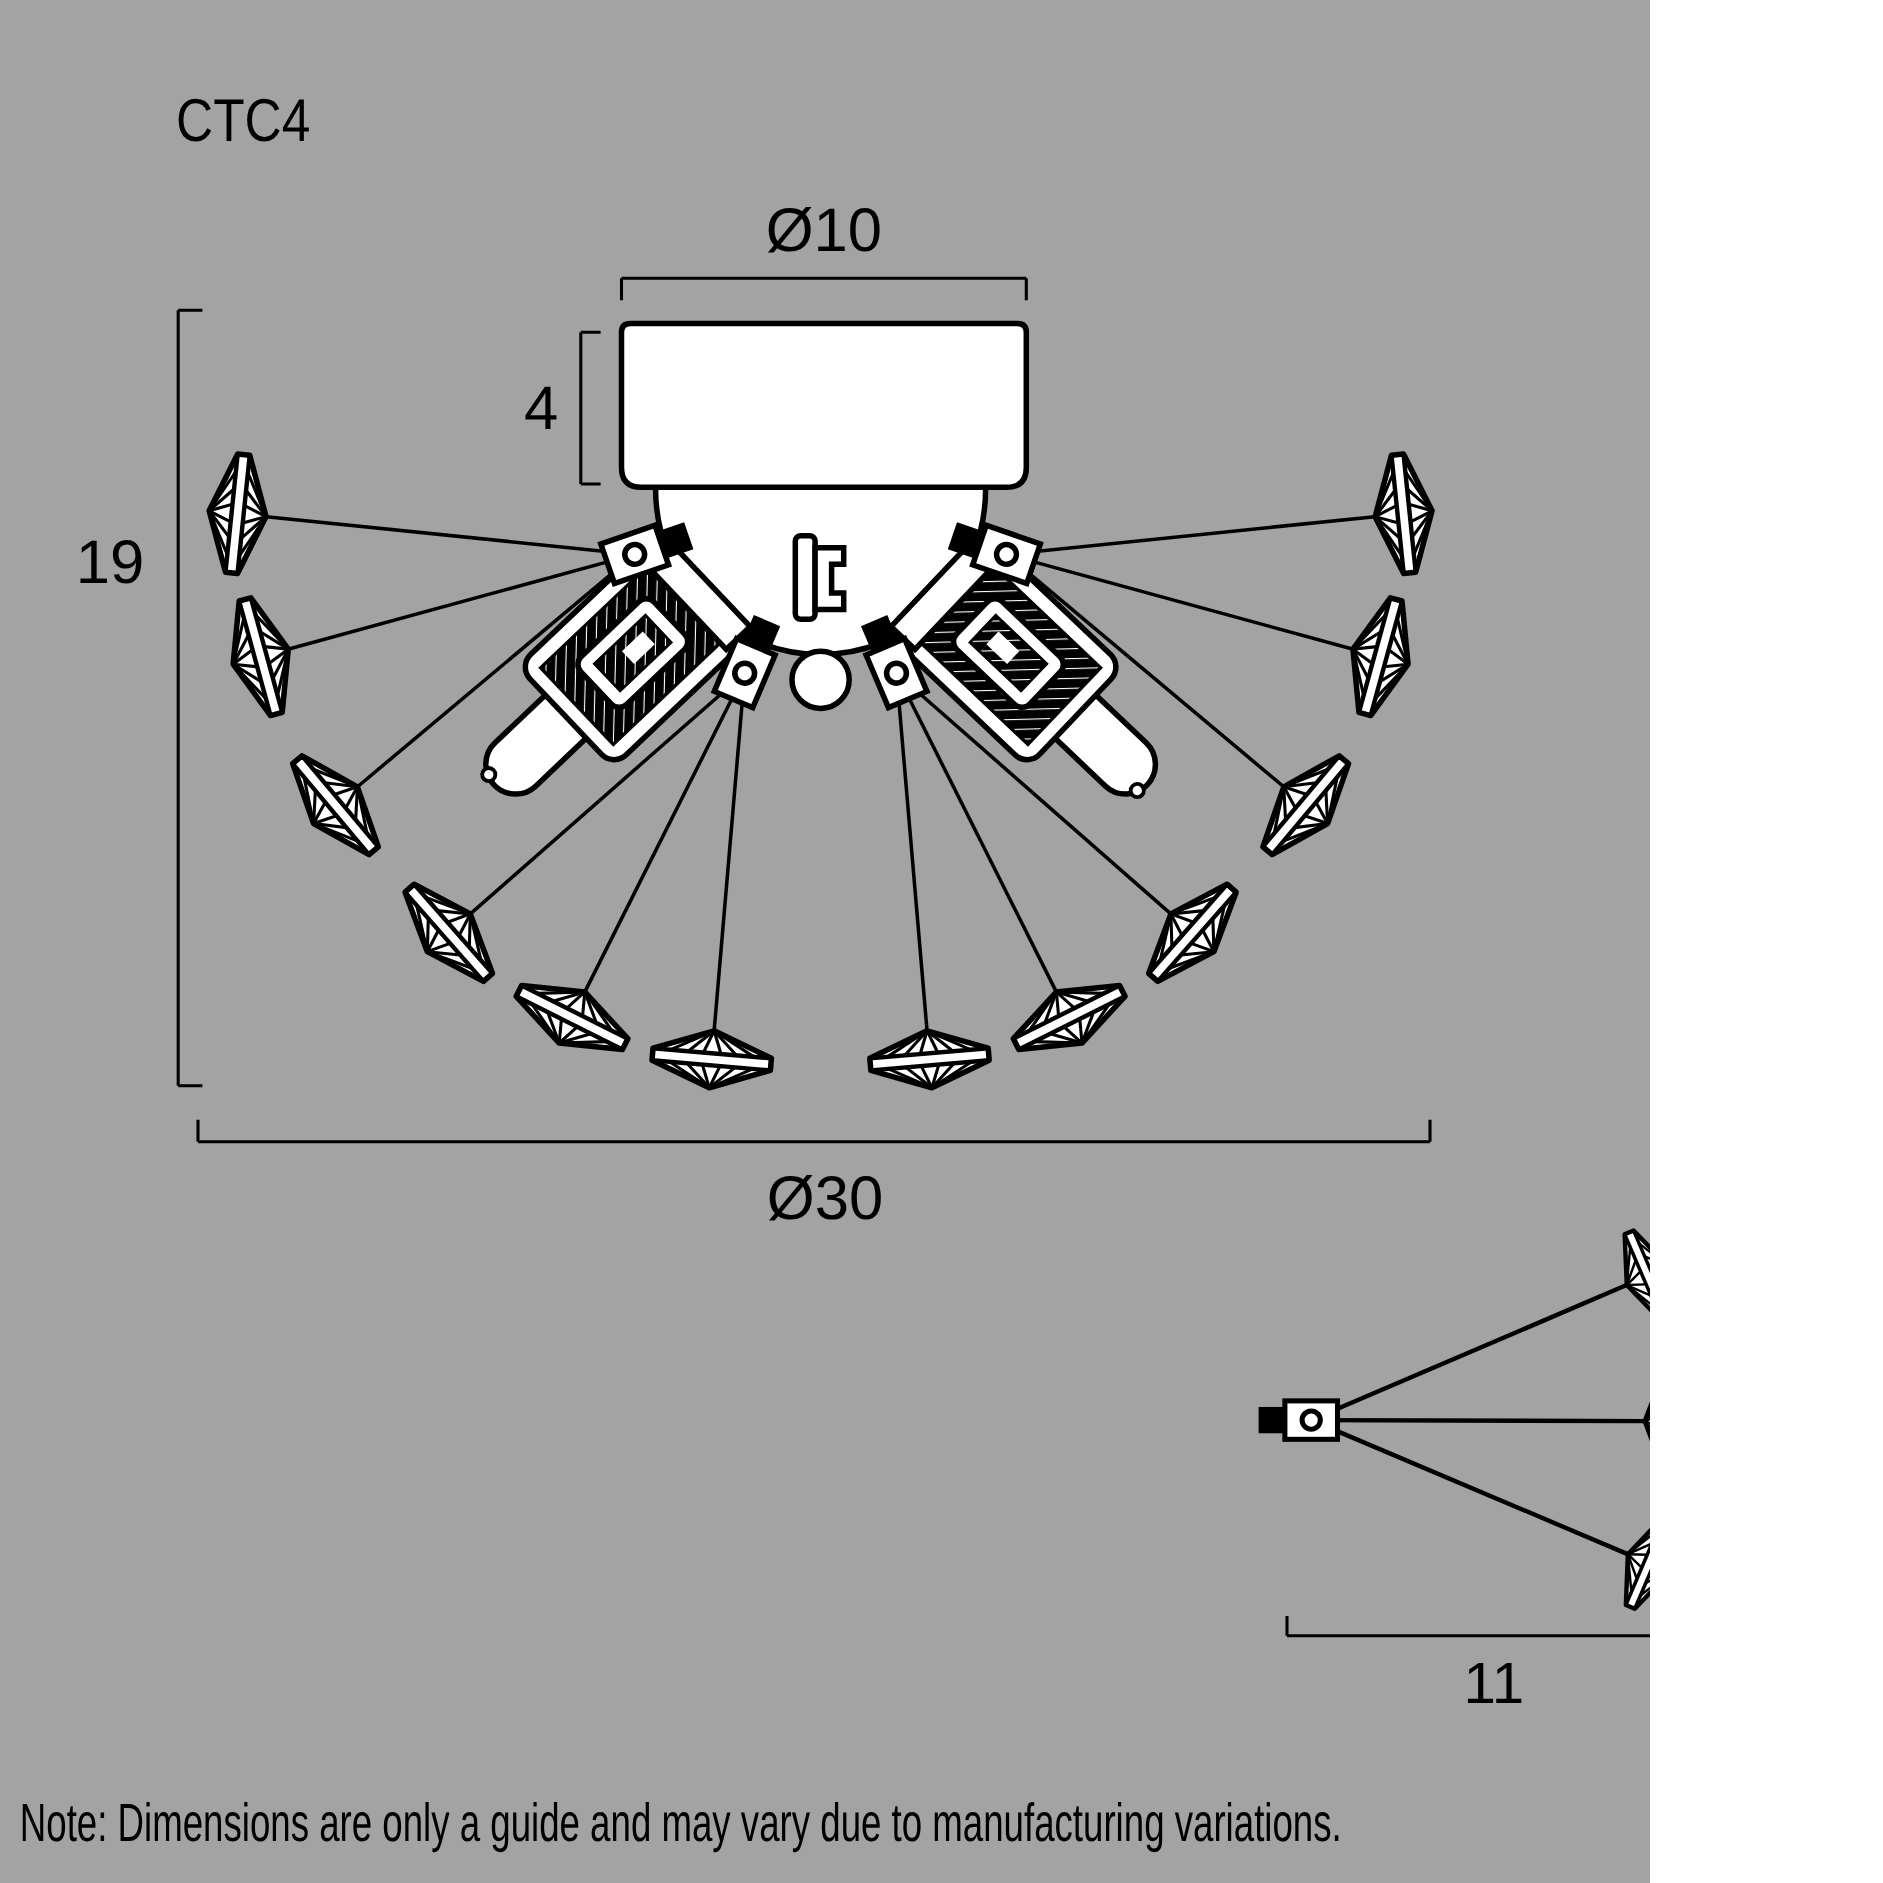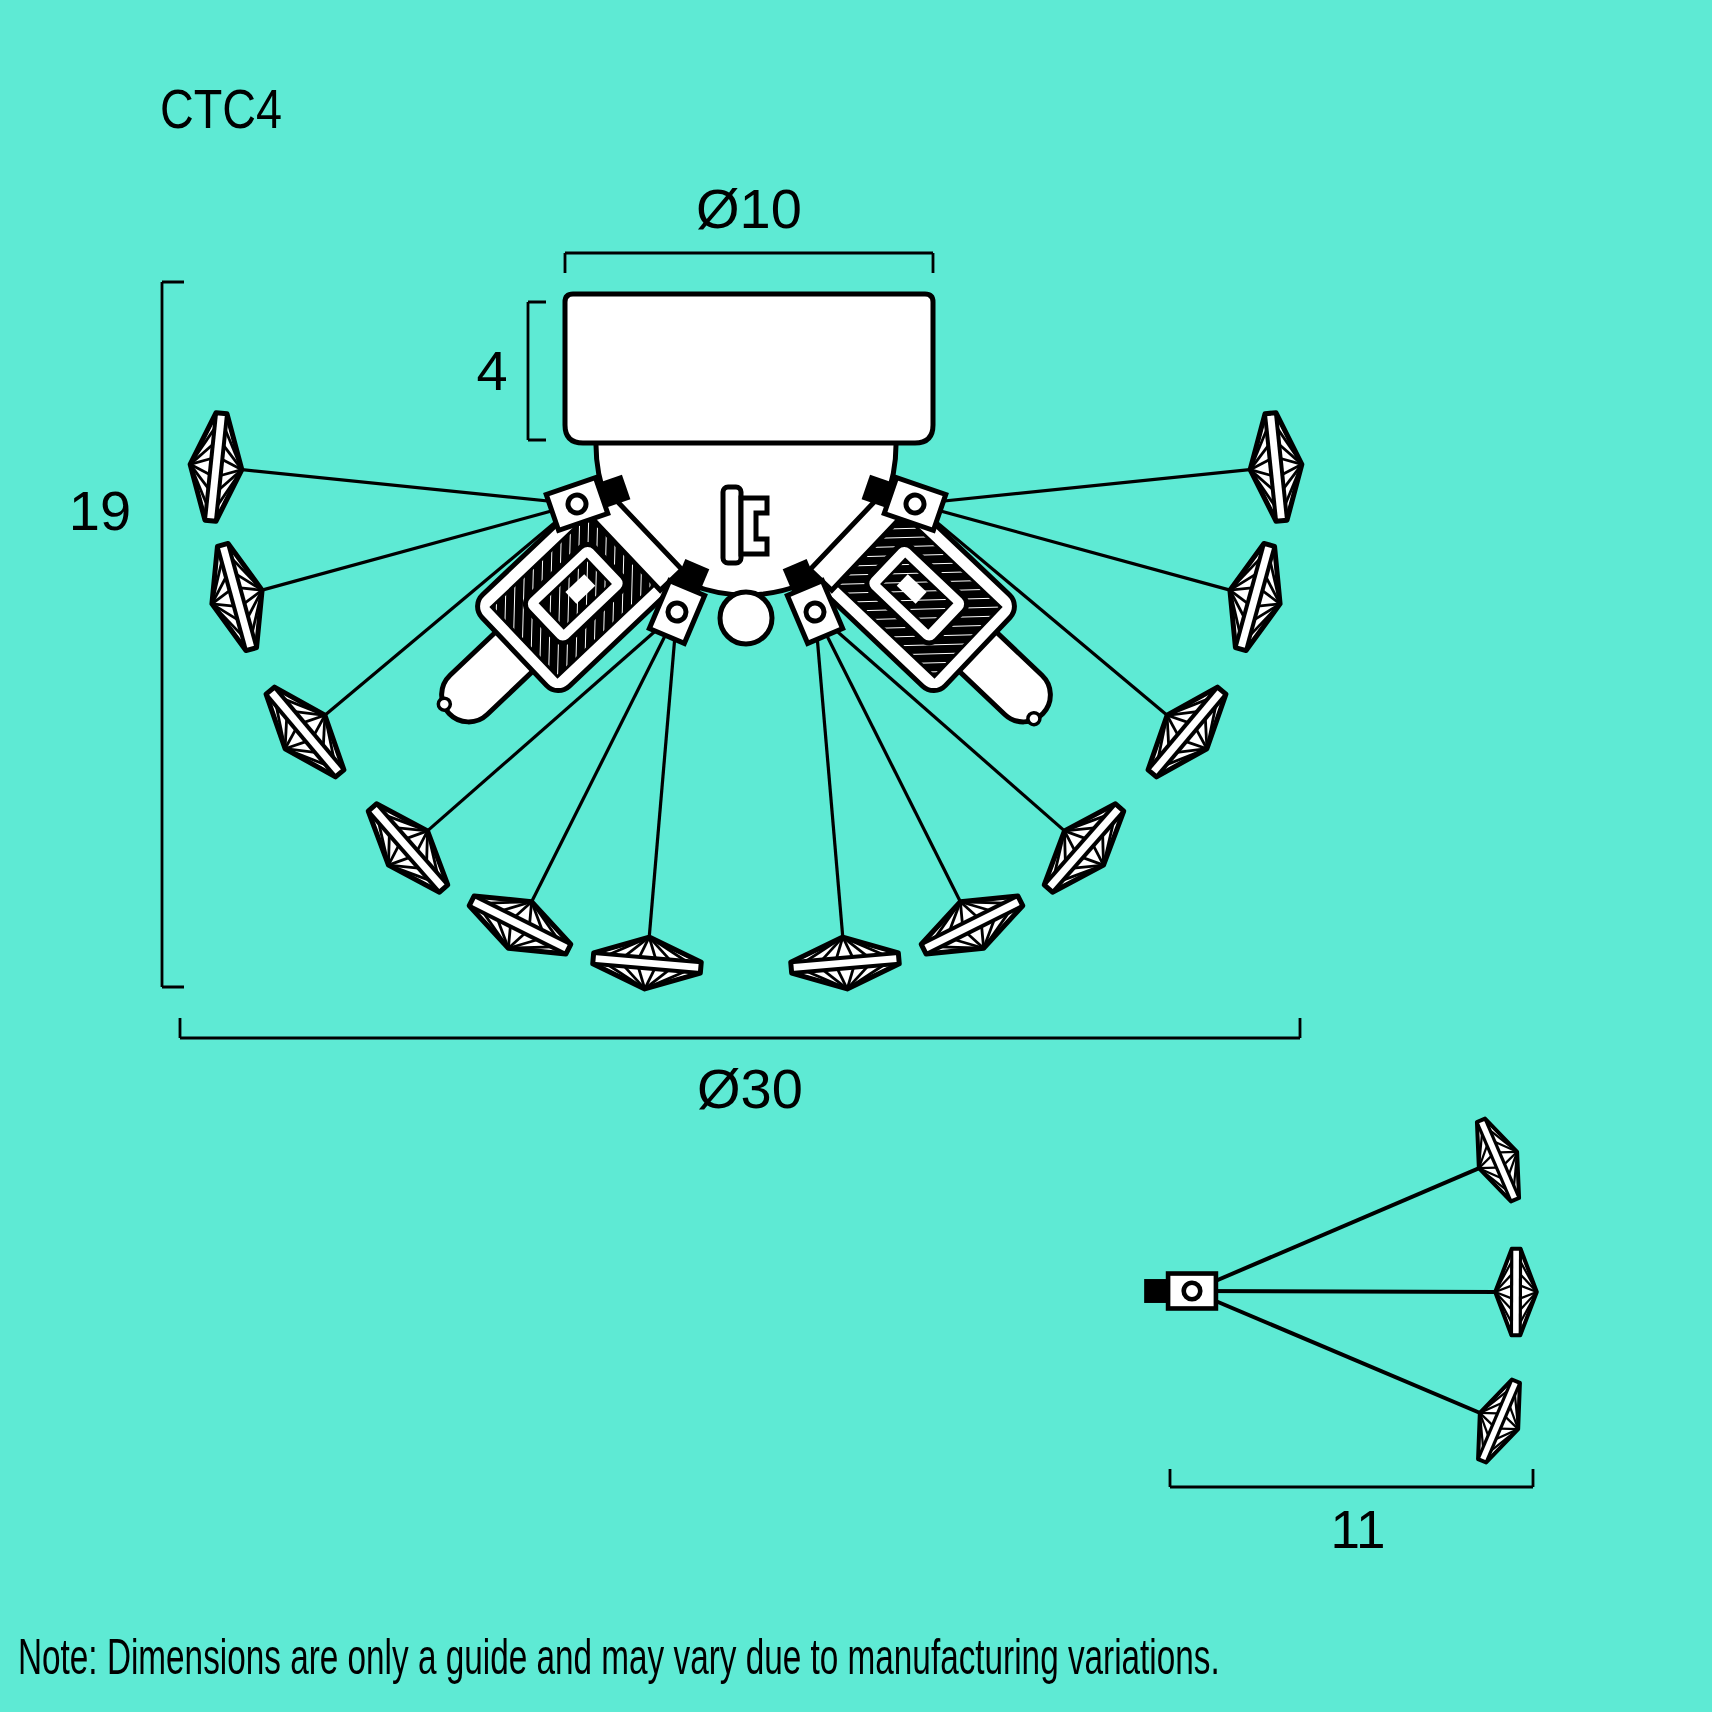--- a/index.html
+++ b/index.html
@@ -1,17 +1,17 @@
 <!DOCTYPE html>
 <html><head>
 <meta charset="utf-8">
 <style>
   html,body{margin:0;padding:0;background:#ffffff;}
   body{font-family:"Liberation Sans", sans-serif;}
-  .stage{width:1712px;height:1712px;position:relative;background:#5eead4;overflow:hidden;text-decoration:underline;}
+  .stage{width:1500px;height:1712px;position:relative;background:#a3a3a3;overflow:hidden;text-decoration:underline;}
   svg{display:block;}
   .o{fill:#fff;stroke:#000;stroke-width:5;}
   .thin{stroke-width:3.5;}
   .dim{stroke:#000;stroke-width:2.8;fill:none;}
   .dimtext{font-family:"Liberation Sans", sans-serif;font-size:56px;fill:#000;}
   .titletext{font-family:"Liberation Sans", sans-serif;font-size:55px;fill:#000;}
   .notetext{font-family:"Liberation Sans", sans-serif;font-size:49px;fill:#000;}
   .smalldim{font-size:53px;}
 </style>
 </head>

